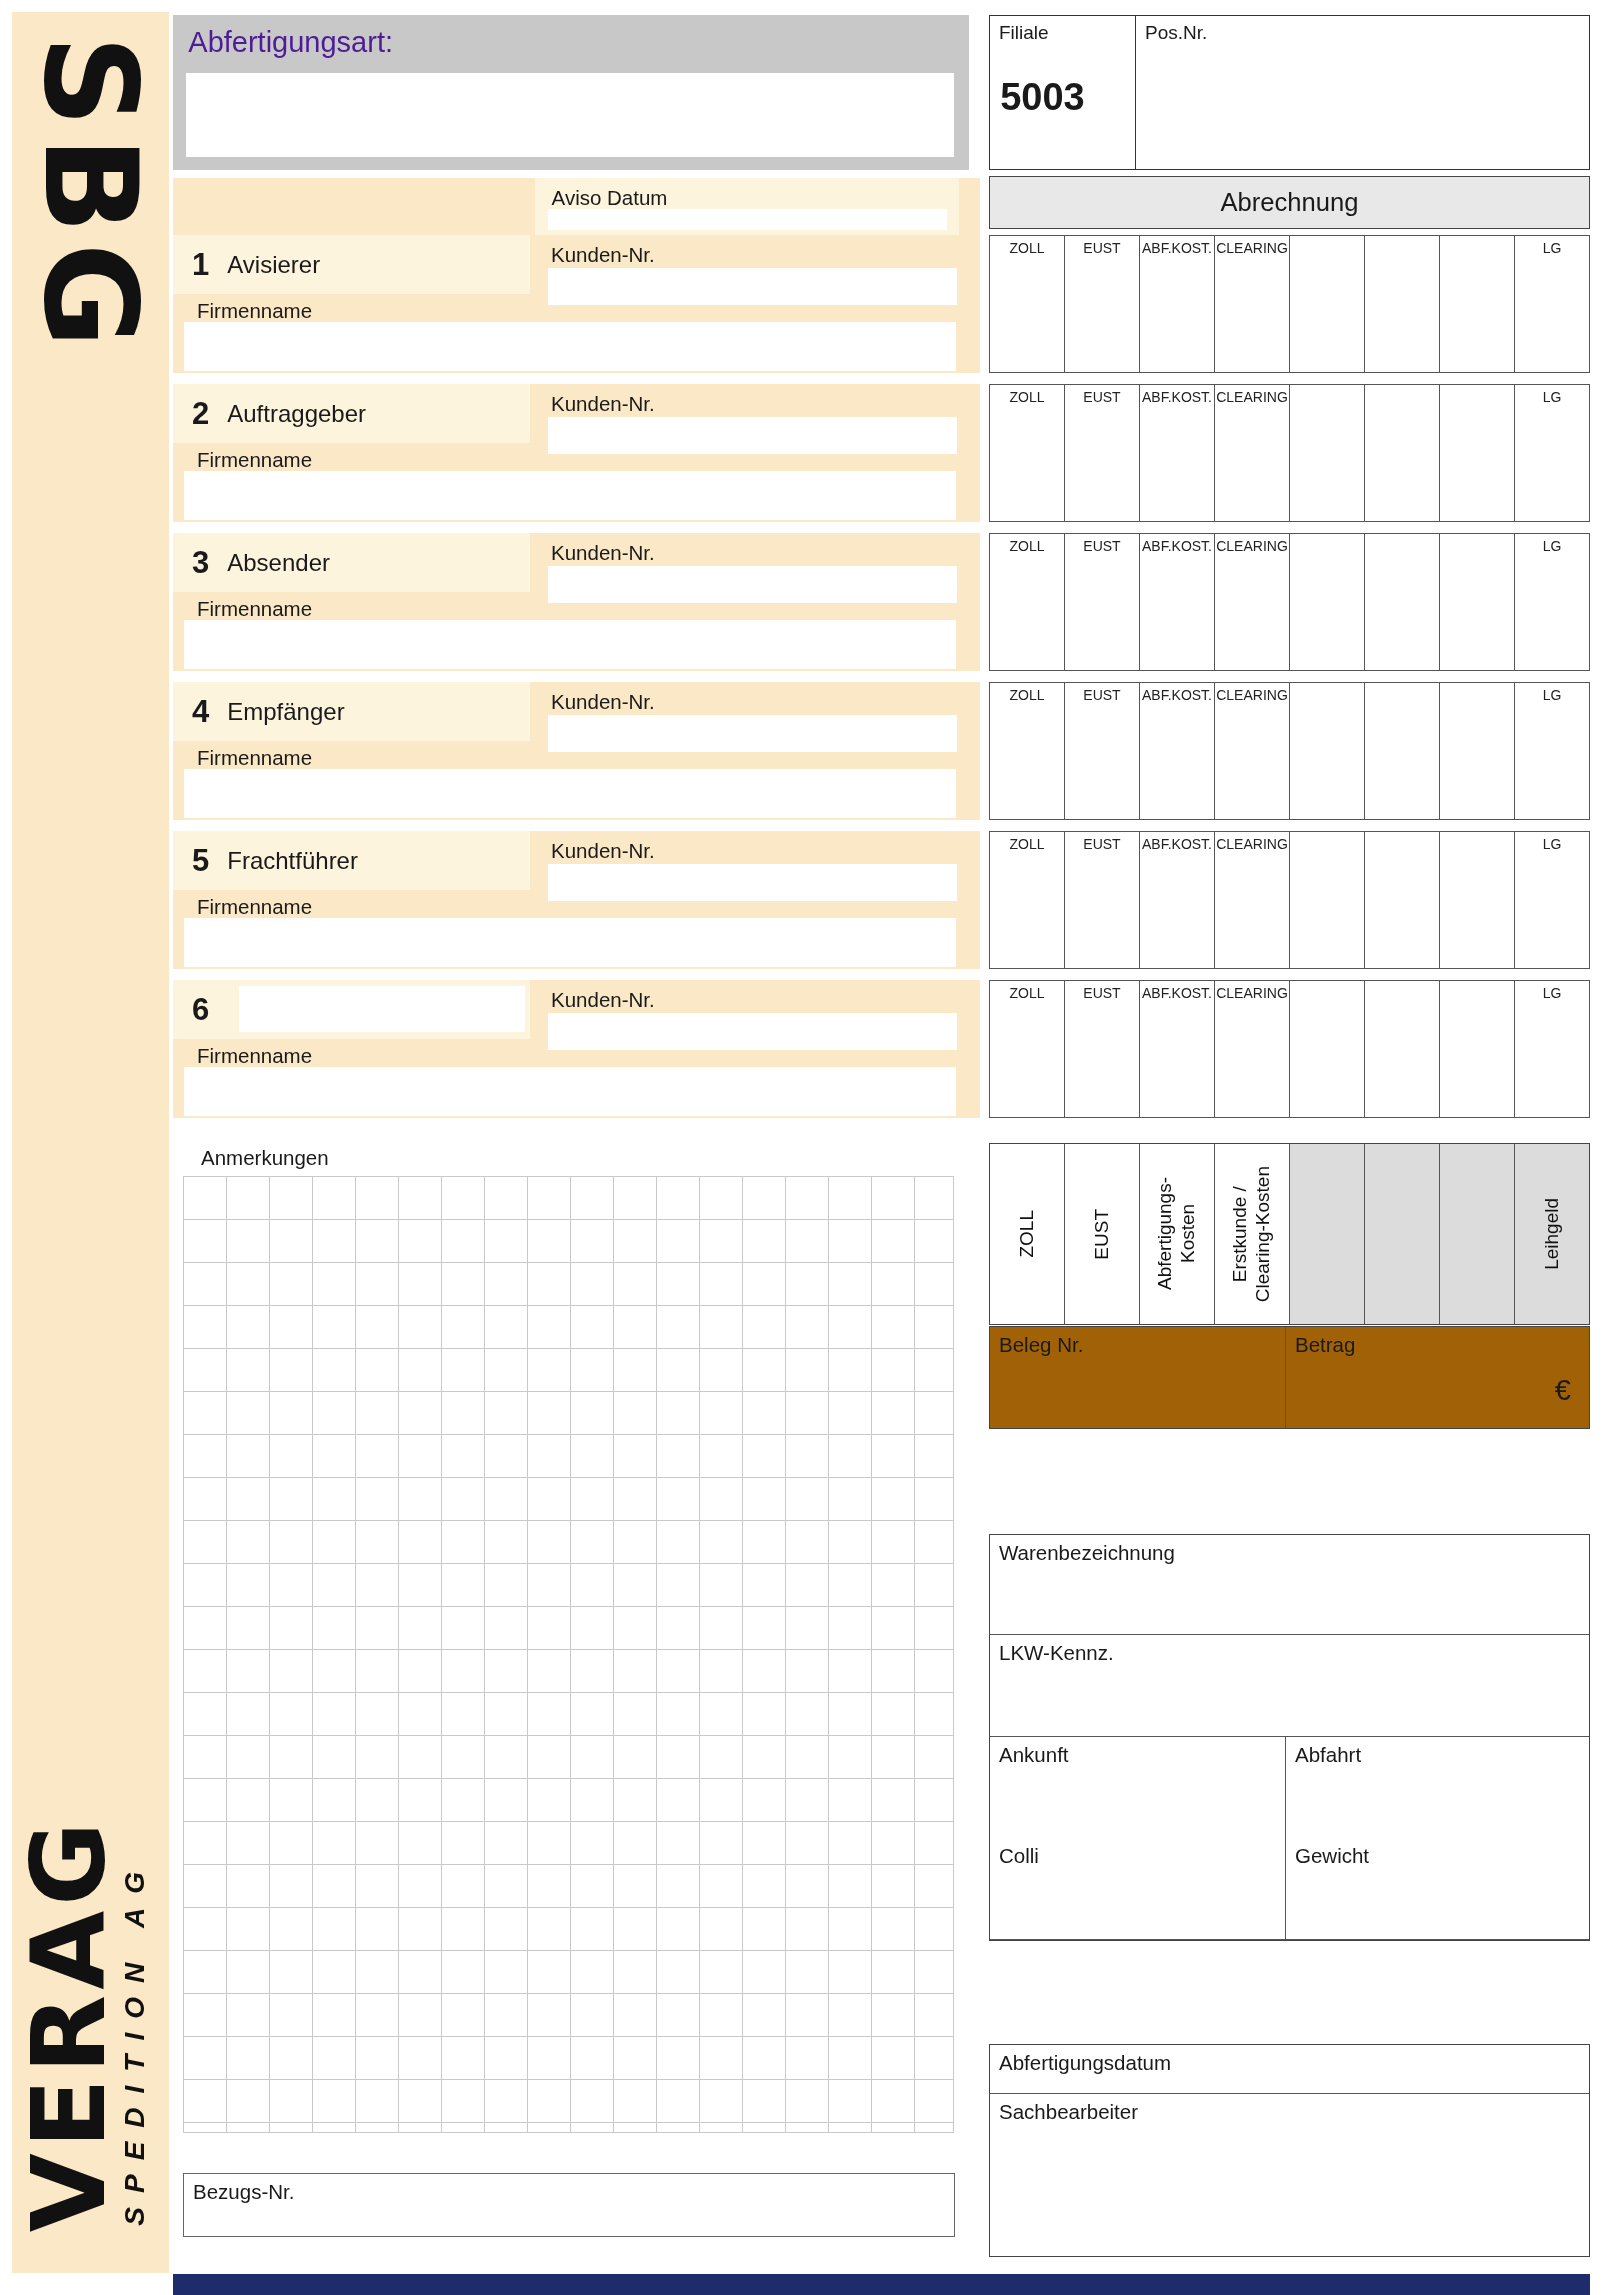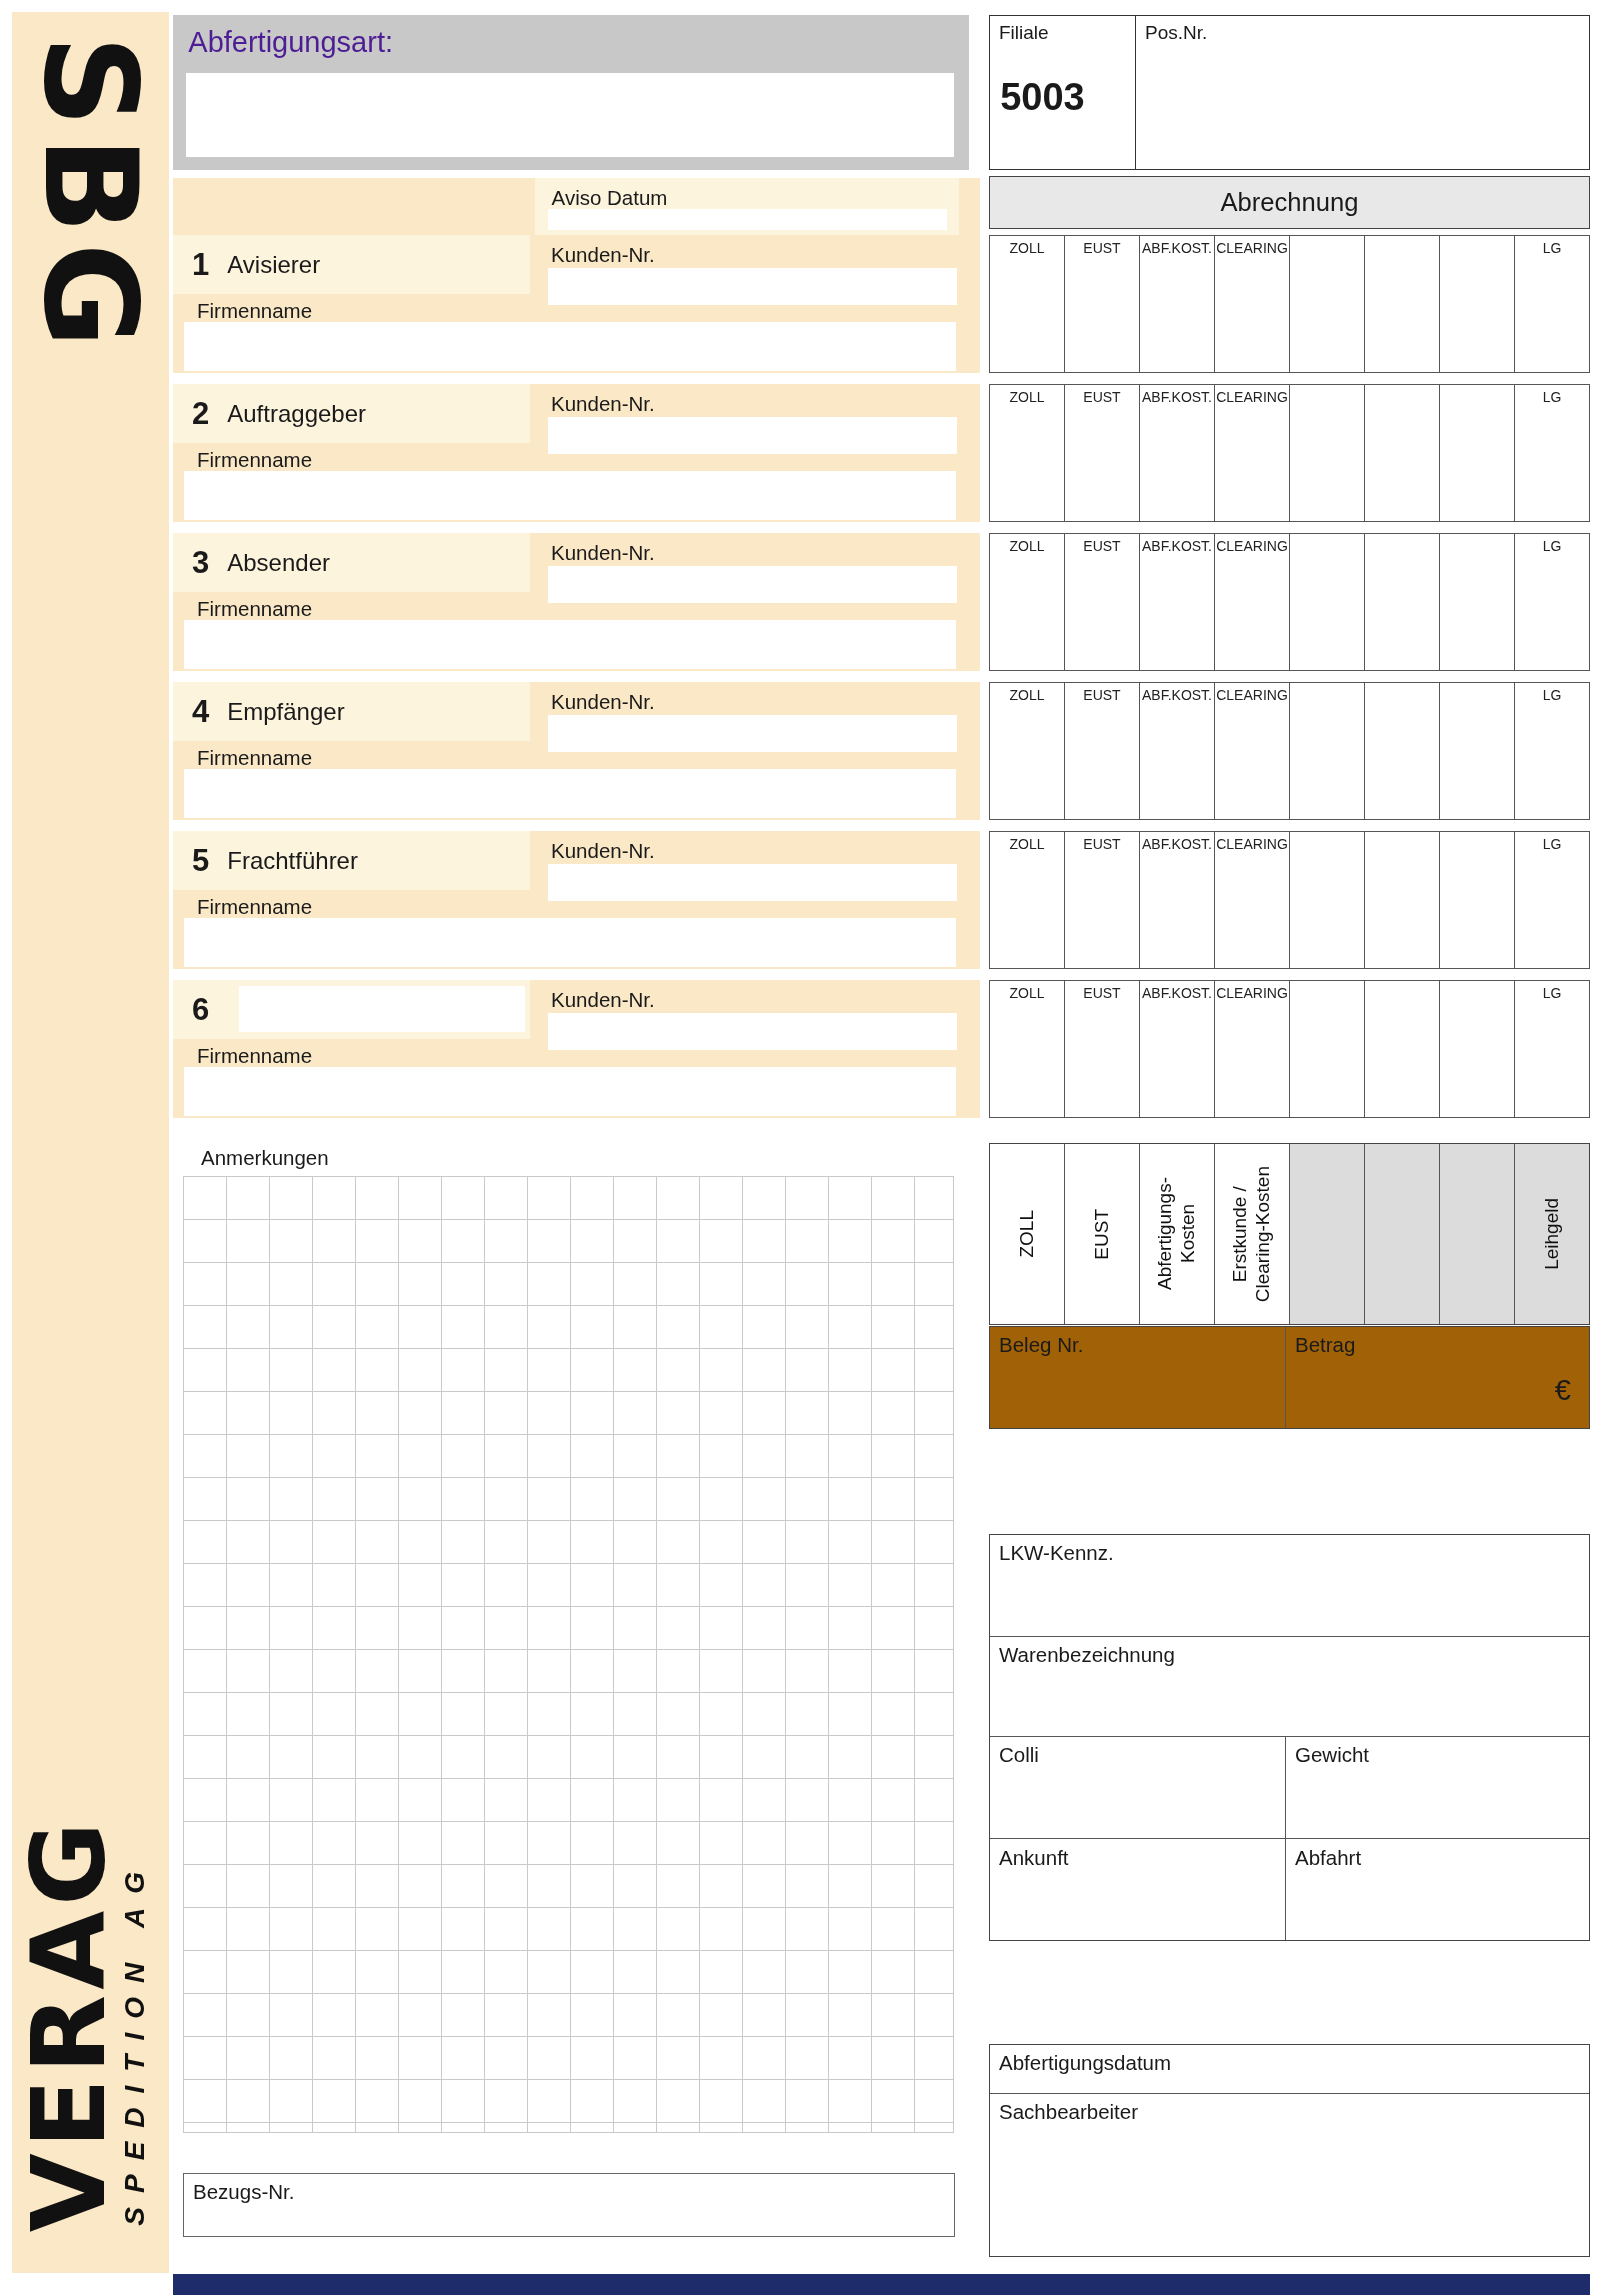--- a/index.html
+++ b/index.html
@@ -304,42 +304,42 @@
     <div class="betrag-cell">
       <span>Betrag</span>
       <span class="euro">€</span>
     </div>
   </div>
 
   <div class="anm-label">Anmerkungen</div>
   <div class="anm-grid"></div>
 
   <div class="details">
+    <div class="d-row h2">
+      <span>Warenbezeichnung</span>
+    </div>
     <div class="d-row h1">
       <span>LKW-Kennz.</span>
     </div>
-    <div class="d-row h2">
-      <span>Warenbezeichnung</span>
+    <div class="d-split last">
+      <div class="d-cell-l">
+        <span>Ankunft</span>
+      </div>
+      <div class="d-cell-r">
+        <span>Abfahrt</span>
+      </div>
     </div>
     <div class="d-split">
       <div class="d-cell-l">
         <span>Colli</span>
       </div>
       <div class="d-cell-r">
         <span>Gewicht</span>
       </div>
     </div>
-    <div class="d-split last">
-      <div class="d-cell-l">
-        <span>Ankunft</span>
-      </div>
-      <div class="d-cell-r">
-        <span>Abfahrt</span>
-      </div>
-    </div>
   </div>
 
   <div class="datum-box">
     <div class="datum-row1">
       <span>Abfertigungsdatum</span>
     </div>
     <div class="datum-row2">
       <span>Sachbearbeiter</span>
     </div>
   </div>

